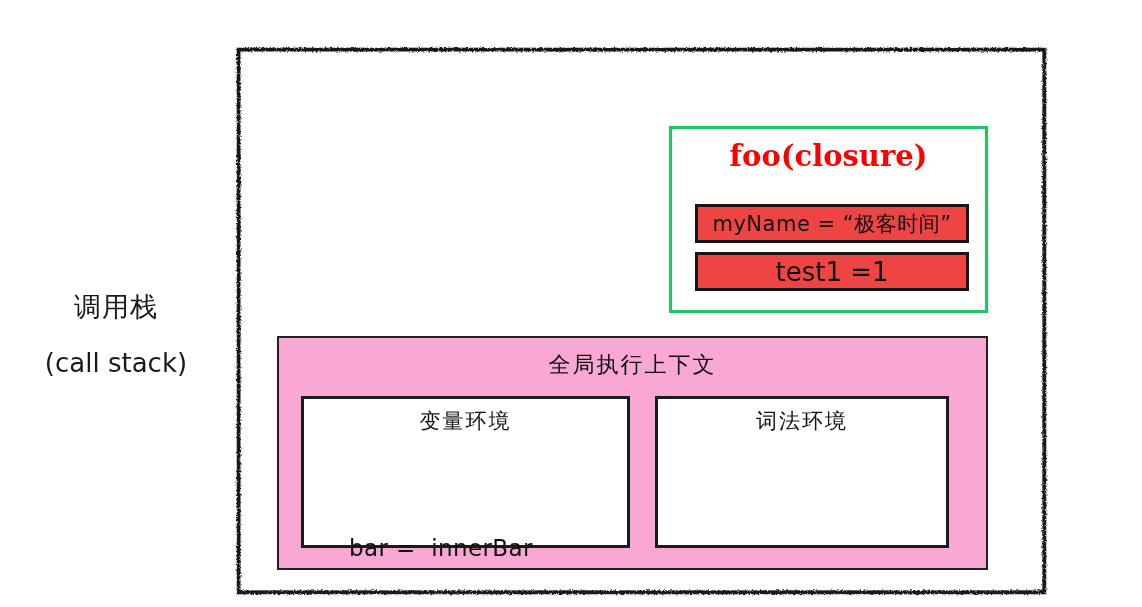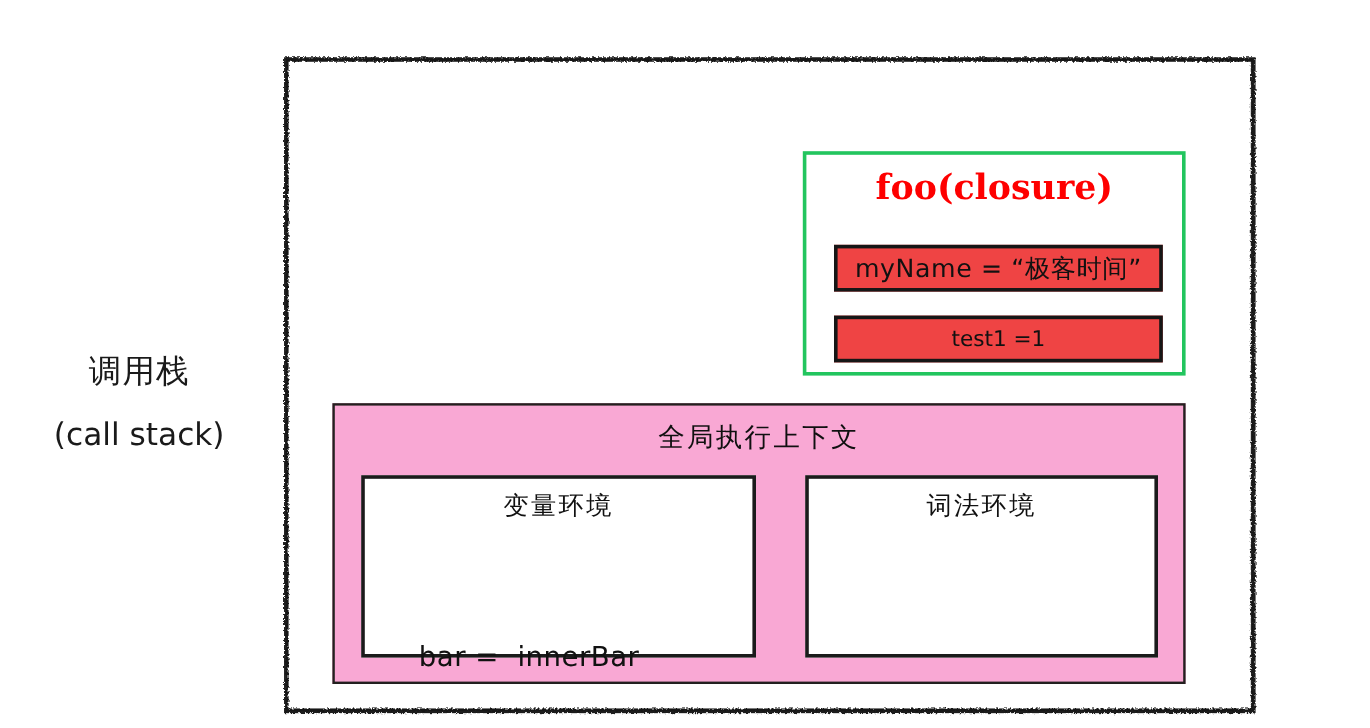--- a/index.html
+++ b/index.html
@@ -23,21 +23,21 @@
     left: 0px;
     top: 292px;
     width: 232px;
     text-align: center;
     color: #1a1a1a;
     line-height: 1.32;
   }
   #call-stack-label .cn {
     display: block;
     font-size: 27px;
-    font-family: Liberation Sans, sans-serif;
+    font-family: Liberation Mono, monospace;
     letter-spacing: 1px;
   }
   #call-stack-label .en {
     display: block;
     font-size: 26px;
     font-family: "DejaVu Sans", sans-serif;
     letter-spacing: 0px;
     margin-top: 18px;
   }
 
@@ -94,22 +94,22 @@
     align-items: center;
     justify-content: center;
     white-space: nowrap;
   }
   #chip-myname {
     top: 75px;
     font-size: 21px;
     letter-spacing: 0.5px;
   }
   #chip-test1 {
-    top: 134px;
-    font-size: 18px;
+    top: 123px;
+    font-size: 26px;
   }
 
   
   #global-context {
     position: absolute;
     left: 277px;
     top: 336px;
     width: 711px;
     height: 234px;
     background: #f9a8d4;
@@ -133,21 +133,21 @@
     height: 152px;
     background: #ffffff;
     border: 3px solid #1b1b1b;
     box-sizing: border-box;
   }
   #variable-environment-box {
     left: 22px;
     width: 329px;
   }
   #lexical-environment-box {
-    left: 392px;
+    left: 376px;
     width: 294px;
   }
   .env-title {
     position: absolute;
     left: 0;
     top: 8px;
     width: 100%;
     text-align: center;
     color: #111111;
     font-family: "DejaVu Sans", sans-serif;

